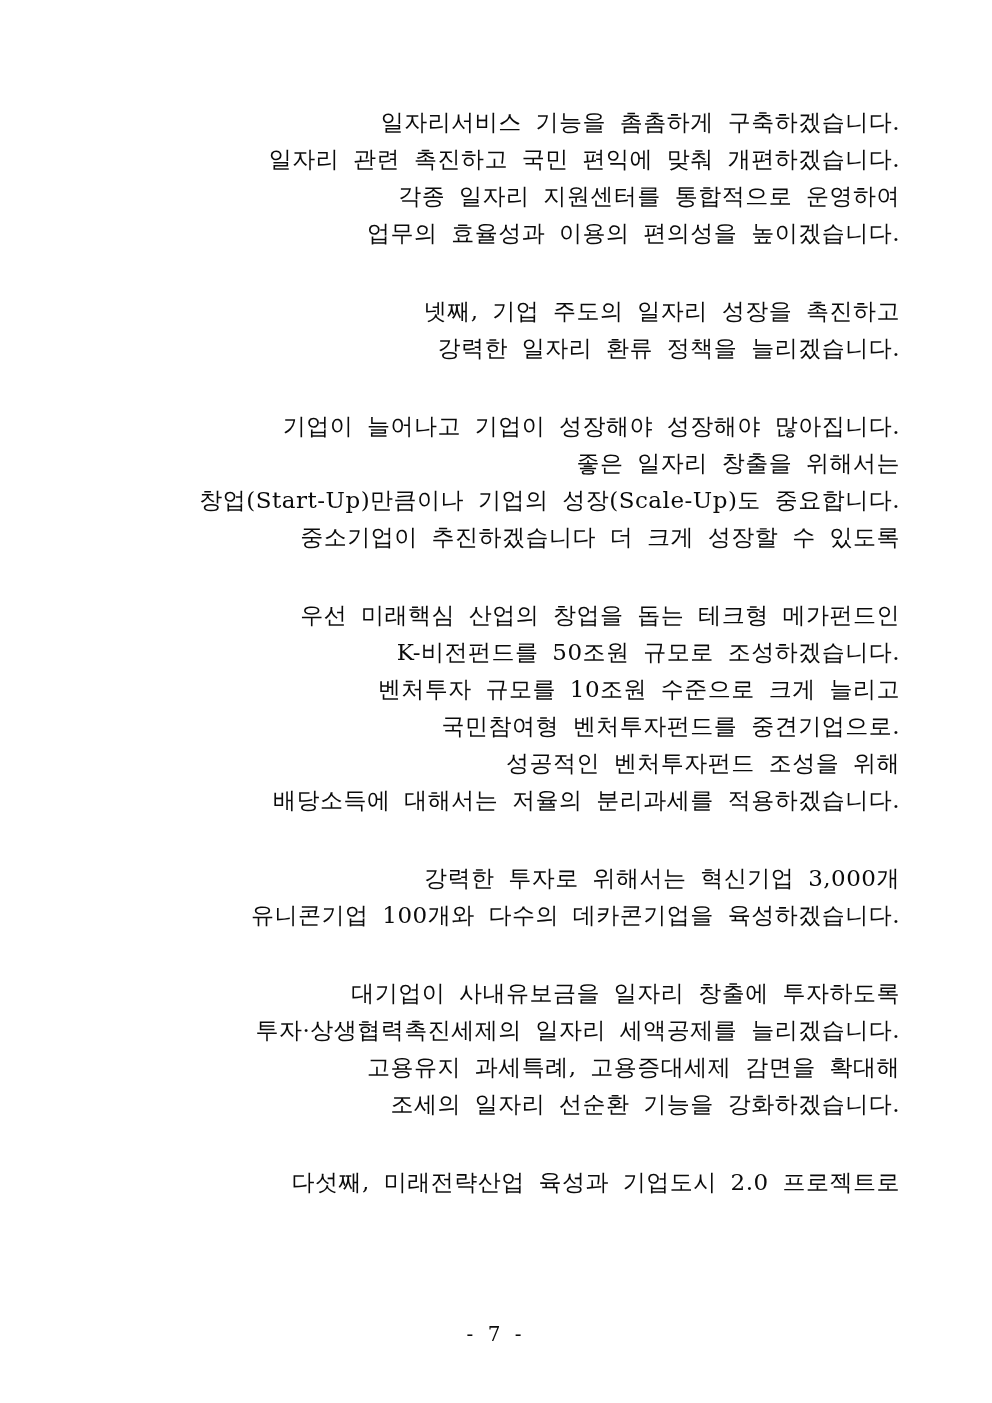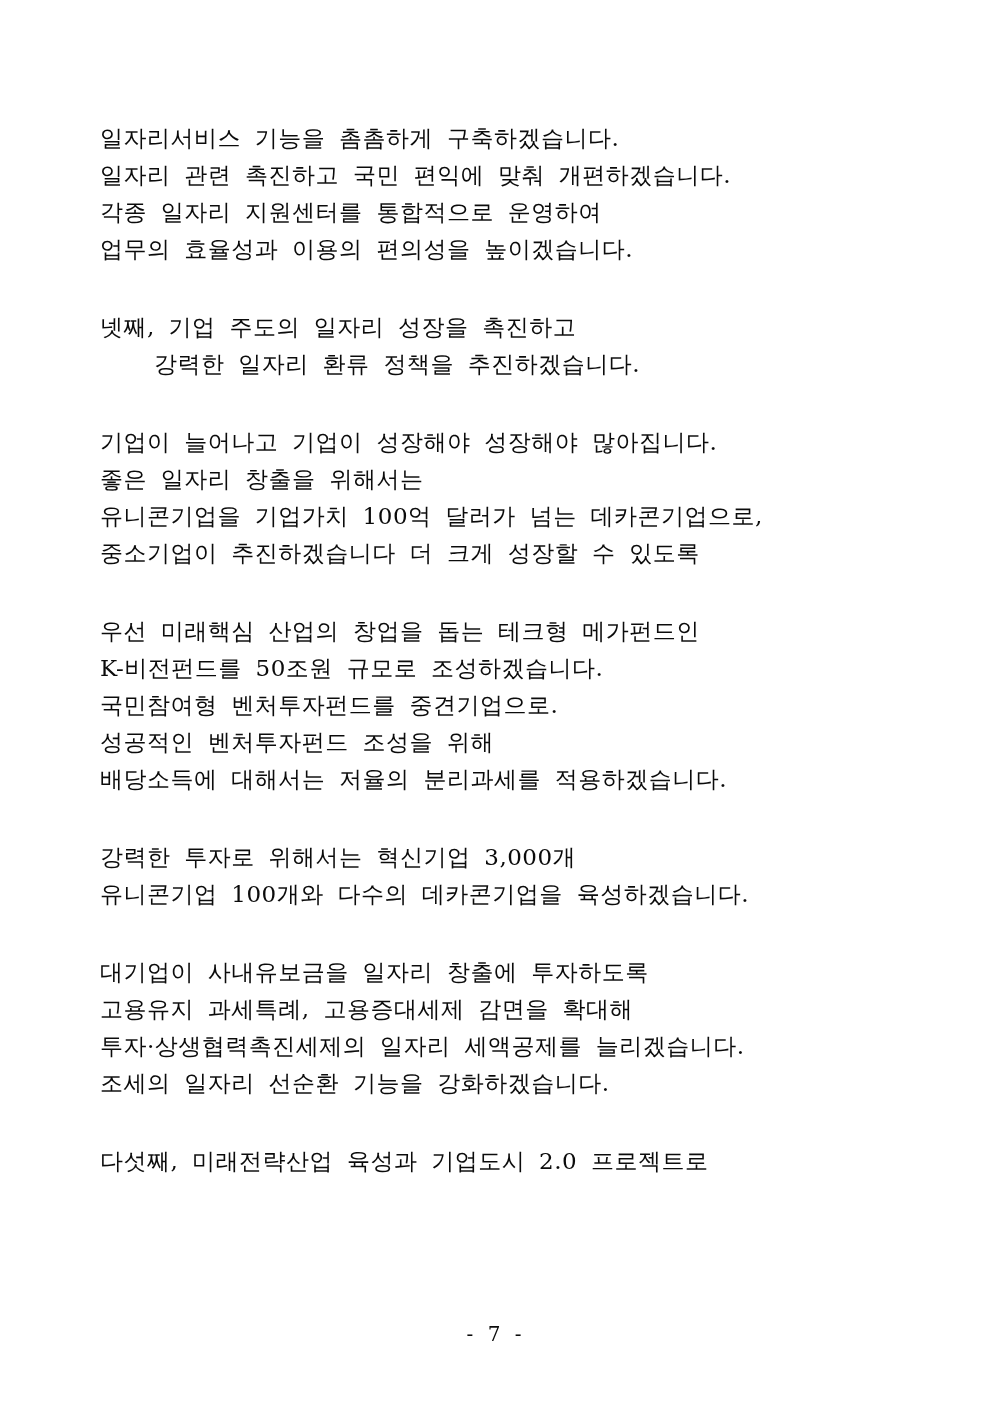--- a/index.html
+++ b/index.html
@@ -12,22 +12,23 @@
     width: 992px;
     height: 1403px;
     background: #ffffff;
     overflow: hidden;
     font-family: "DejaVu Serif", "Liberation Serif", serif;
     color: #0b0b0b;
   }
   .content {
     position: absolute;
     left: 100px;
-    top: 120px;
+    top: 104px;
     width: 800px;
+    text-align: right;
   }
   .para {
     margin: 0 0 41px 0;
   }
   .para:last-child {
     margin-bottom: 8px;
   }
   .line {
     font-size: 23px;
     line-height: 37px;
@@ -60,47 +61,48 @@
 
     <div class="para">
       <div class="line">일자리서비스 기능을 촘촘하게 구축하겠습니다.</div>
       <div class="line">일자리 관련 촉진하고 국민 편익에 맞춰 개편하겠습니다.</div>
       <div class="line">각종 일자리 지원센터를 통합적으로 운영하여</div>
       <div class="line">업무의 효율성과 이용의 편의성을 높이겠습니다.</div>
     </div>
 
     <div class="para heading">
       <div class="line">넷째, 기업 주도의 일자리 성장을 촉진하고</div>
-      <div class="line indent">강력한 일자리 환류 정책을 추진하겠습니다.</div>
+      <div class="line indent">강력한 일자리 환류 정책을 늘리겠습니다.</div>
     </div>
 
     <div class="para">
       <div class="line">기업이 늘어나고 기업이 성장해야 성장해야 많아집니다.</div>
       <div class="line">좋은 일자리 창출을 위해서는</div>
-      <div class="line">유니콘기업을 기업가치 100억 달러가 넘는 데카콘기업으로,</div>
+      <div class="line">창업(Start-Up)만큼이나 기업의 성장(Scale-Up)도 중요합니다.</div>
       <div class="line">중소기업이 추진하겠습니다 더 크게 성장할 수 있도록</div>
     </div>
 
     <div class="para">
       <div class="line">우선 미래핵심 산업의 창업을 돕는 테크형 메가펀드인</div>
       <div class="line">K-비전펀드를 50조원 규모로 조성하겠습니다.</div>
+      <div class="line">벤처투자 규모를 10조원 수준으로 크게 늘리고</div>
       <div class="line">국민참여형 벤처투자펀드를 중견기업으로.</div>
       <div class="line">성공적인 벤처투자펀드 조성을 위해</div>
       <div class="line">배당소득에 대해서는 저율의 분리과세를 적용하겠습니다.</div>
     </div>
 
     <div class="para">
       <div class="line">강력한 투자로 위해서는 혁신기업 3,000개</div>
       <div class="line">유니콘기업 100개와 다수의 데카콘기업을 육성하겠습니다.</div>
     </div>
 
     <div class="para">
       <div class="line">대기업이 사내유보금을 일자리 창출에 투자하도록</div>
+      <div class="line">투자·상생협력촉진세제의 일자리 세액공제를 늘리겠습니다.</div>
       <div class="line">고용유지 과세특례, 고용증대세제 감면을 확대해</div>
-      <div class="line">투자·상생협력촉진세제의 일자리 세액공제를 늘리겠습니다.</div>
       <div class="line">조세의 일자리 선순환 기능을 강화하겠습니다.</div>
     </div>
 
     <div class="para heading">
       <div class="line">다섯째, 미래전략산업 육성과 기업도시 2.0 프로젝트로</div>
     </div>
 
   </div>
 
   <div class="footer">- 7 -</div>

